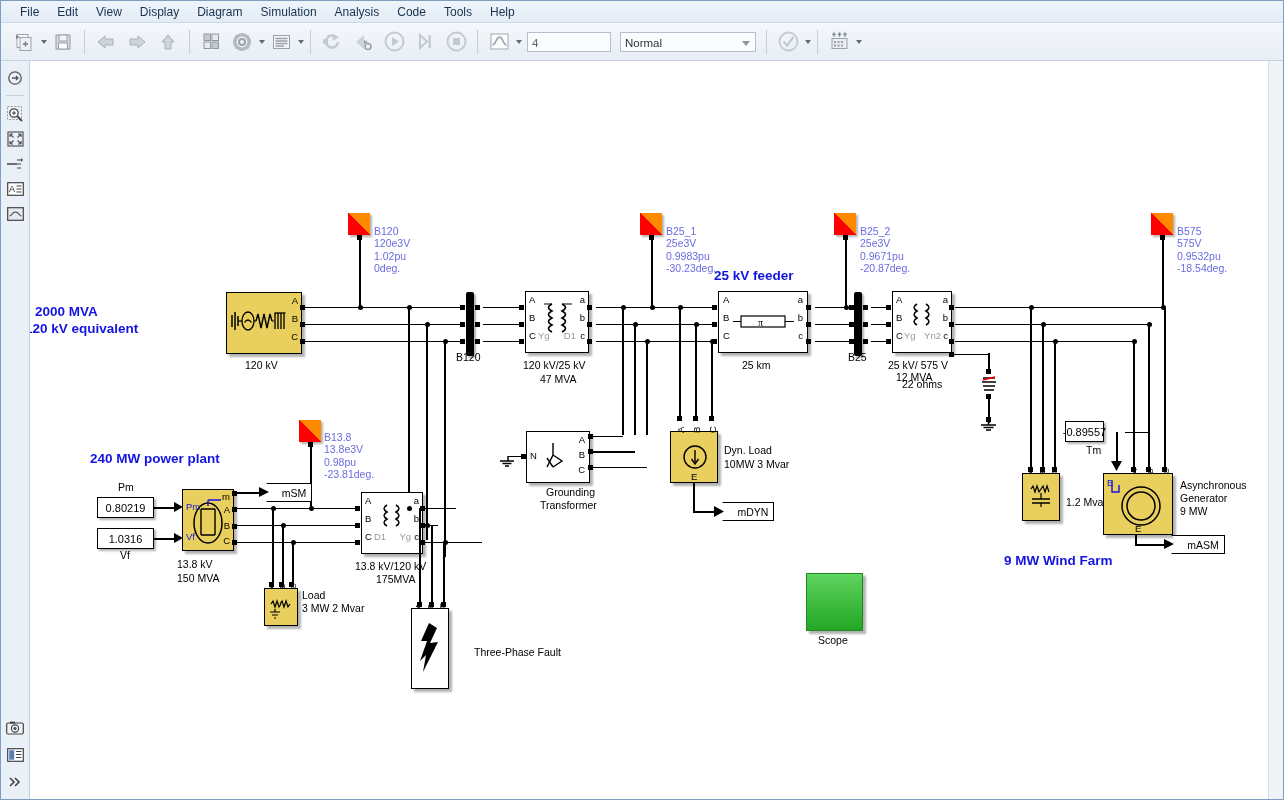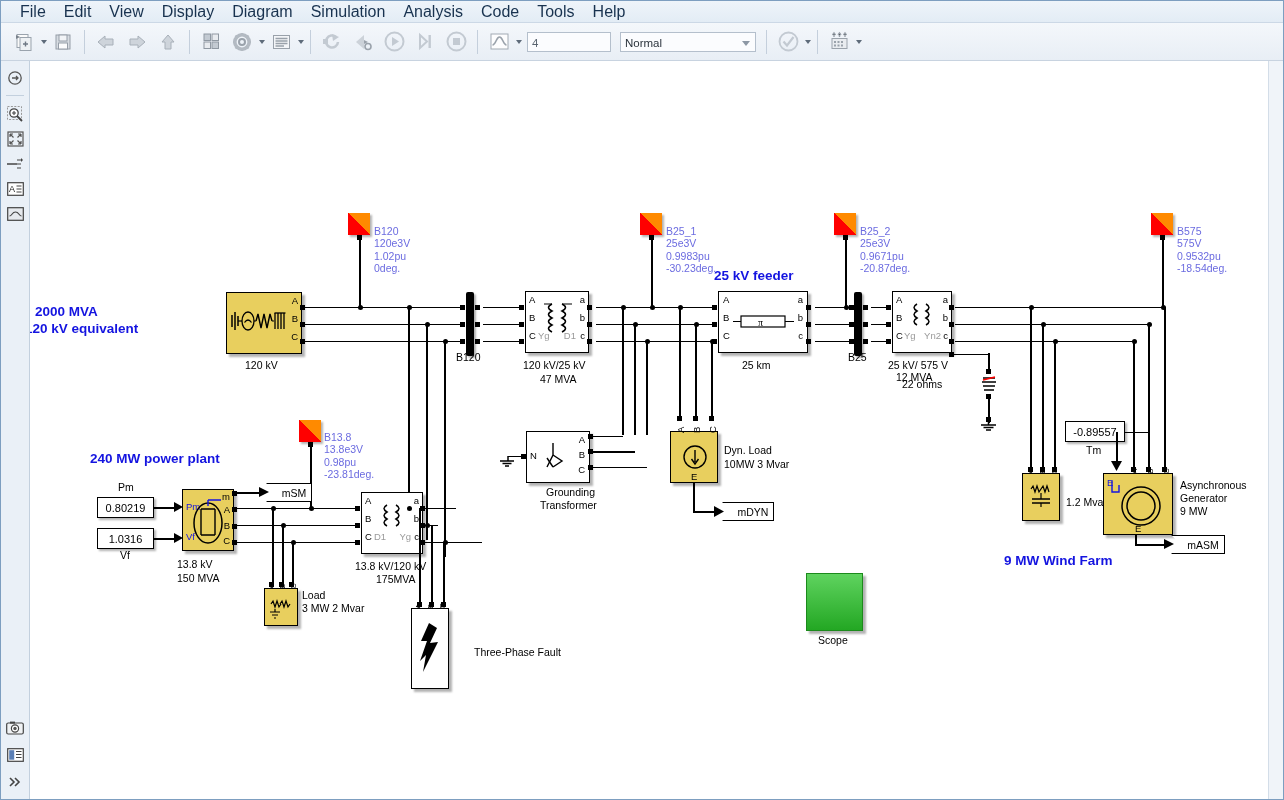--- a/index.html
+++ b/index.html
@@ -45,21 +45,21 @@
   .wbtn .gl { position:absolute; left:50%; top:50%; transform:translate(-50%,-50%); font-size:11px; color:#14406e; line-height:1;}
   .wbtn .min { width:11px; height:3px; border:1px solid #27466b; background:#41648d; }
   .wbtn .max { width:11px; height:9px; border:1px solid #27466b; border-top-width:3px; background:#fff;}
   
   .menubar {
     height:21px; flex:0 0 21px;
     background:linear-gradient(180deg,#eef4fa 0%,#e3ecf5 100%);
     display:flex; align-items:center; padding-left:10px; gap:0px;
     border-bottom:1px solid #ccd8e6;
   }
-  .menubar .mi { font-size:16px; color:#18324f; padding:2px 9px; cursor:default; border-radius:2px;}
+  .menubar .mi { font-size:12px; color:#18324f; padding:2px 9px; cursor:default; border-radius:2px;}
   
   .toolbar {
     height:37px; flex:0 0 37px;
     background:linear-gradient(180deg,#f4f7fb 0%,#e8eef5 100%);
     display:flex; align-items:center; padding-left:8px; gap:1px;
     border-bottom:1px solid #c8d3e0;
   }
   .tbtn { width:30px; height:28px; display:flex; align-items:center; justify-content:center; border-radius:3px; position:relative;}
   .tsep { width:1px; height:24px; background:#c4cfdc; margin:0 5px; }
   .caret { width:0;height:0;border-left:3.5px solid transparent;border-right:3.5px solid transparent;border-top:4px solid #5e6b7a; margin-left:1px;}
@@ -798,21 +798,21 @@
         <span class="pport" style="left:15px; top:0px; font-size:8px; transform:rotate(-90deg); transform-origin:left top;">B</span>
         <span class="pport" style="left:27px; top:0px; font-size:8px; transform:rotate(-90deg); transform-origin:left top;">C</span>
         <svg width="30" height="30" style="position:absolute; left:4px; top:10px;">
           <path d="M4 5 l2 -3 l2 6 l2 -6 l2 6 l2 -3 l2 -3 l2 6 l2 -6 l2 6" fill="none" stroke="#000" stroke-width="1.2"></path>
           <path d="M5 15 H23 M5 19 H23" stroke="#000" stroke-width="1.5"></path>
           <path d="M14 9 V15 M14 19 V23" stroke="#000" stroke-width="1.2"></path>
         </svg>
       </div>
       <div class="lbl" style="left:1036px; top:435px;">1.2  Mvar</div>
 
-      <div class="const" style="left:1035px; top:360px; width:60px;">-0.89557</div>
+      <div class="const" style="left:1035px; top:360px; width:39px;">-0.89557</div>
       <div class="lbl" style="left:1056px; top:383px;">Tm</div>
       <div class="wire wh" style="left:1095px; top:370.5px; width:23px;"></div>
       <div class="wire wv" style="left:1086px; top:371px; height:32px;"></div>
       <svg style="position:absolute; left:1081px; top:400px;" width="12" height="11">
           <path d="M0 0 L11 0 L5.5 10 Z" fill="#000"></path>
         </svg>
 
       <div class="port" style="left:1101px; top:406px;"></div>
       <div class="port" style="left:1116px; top:406px;"></div>
       <div class="port" style="left:1132px; top:406px;"></div>

